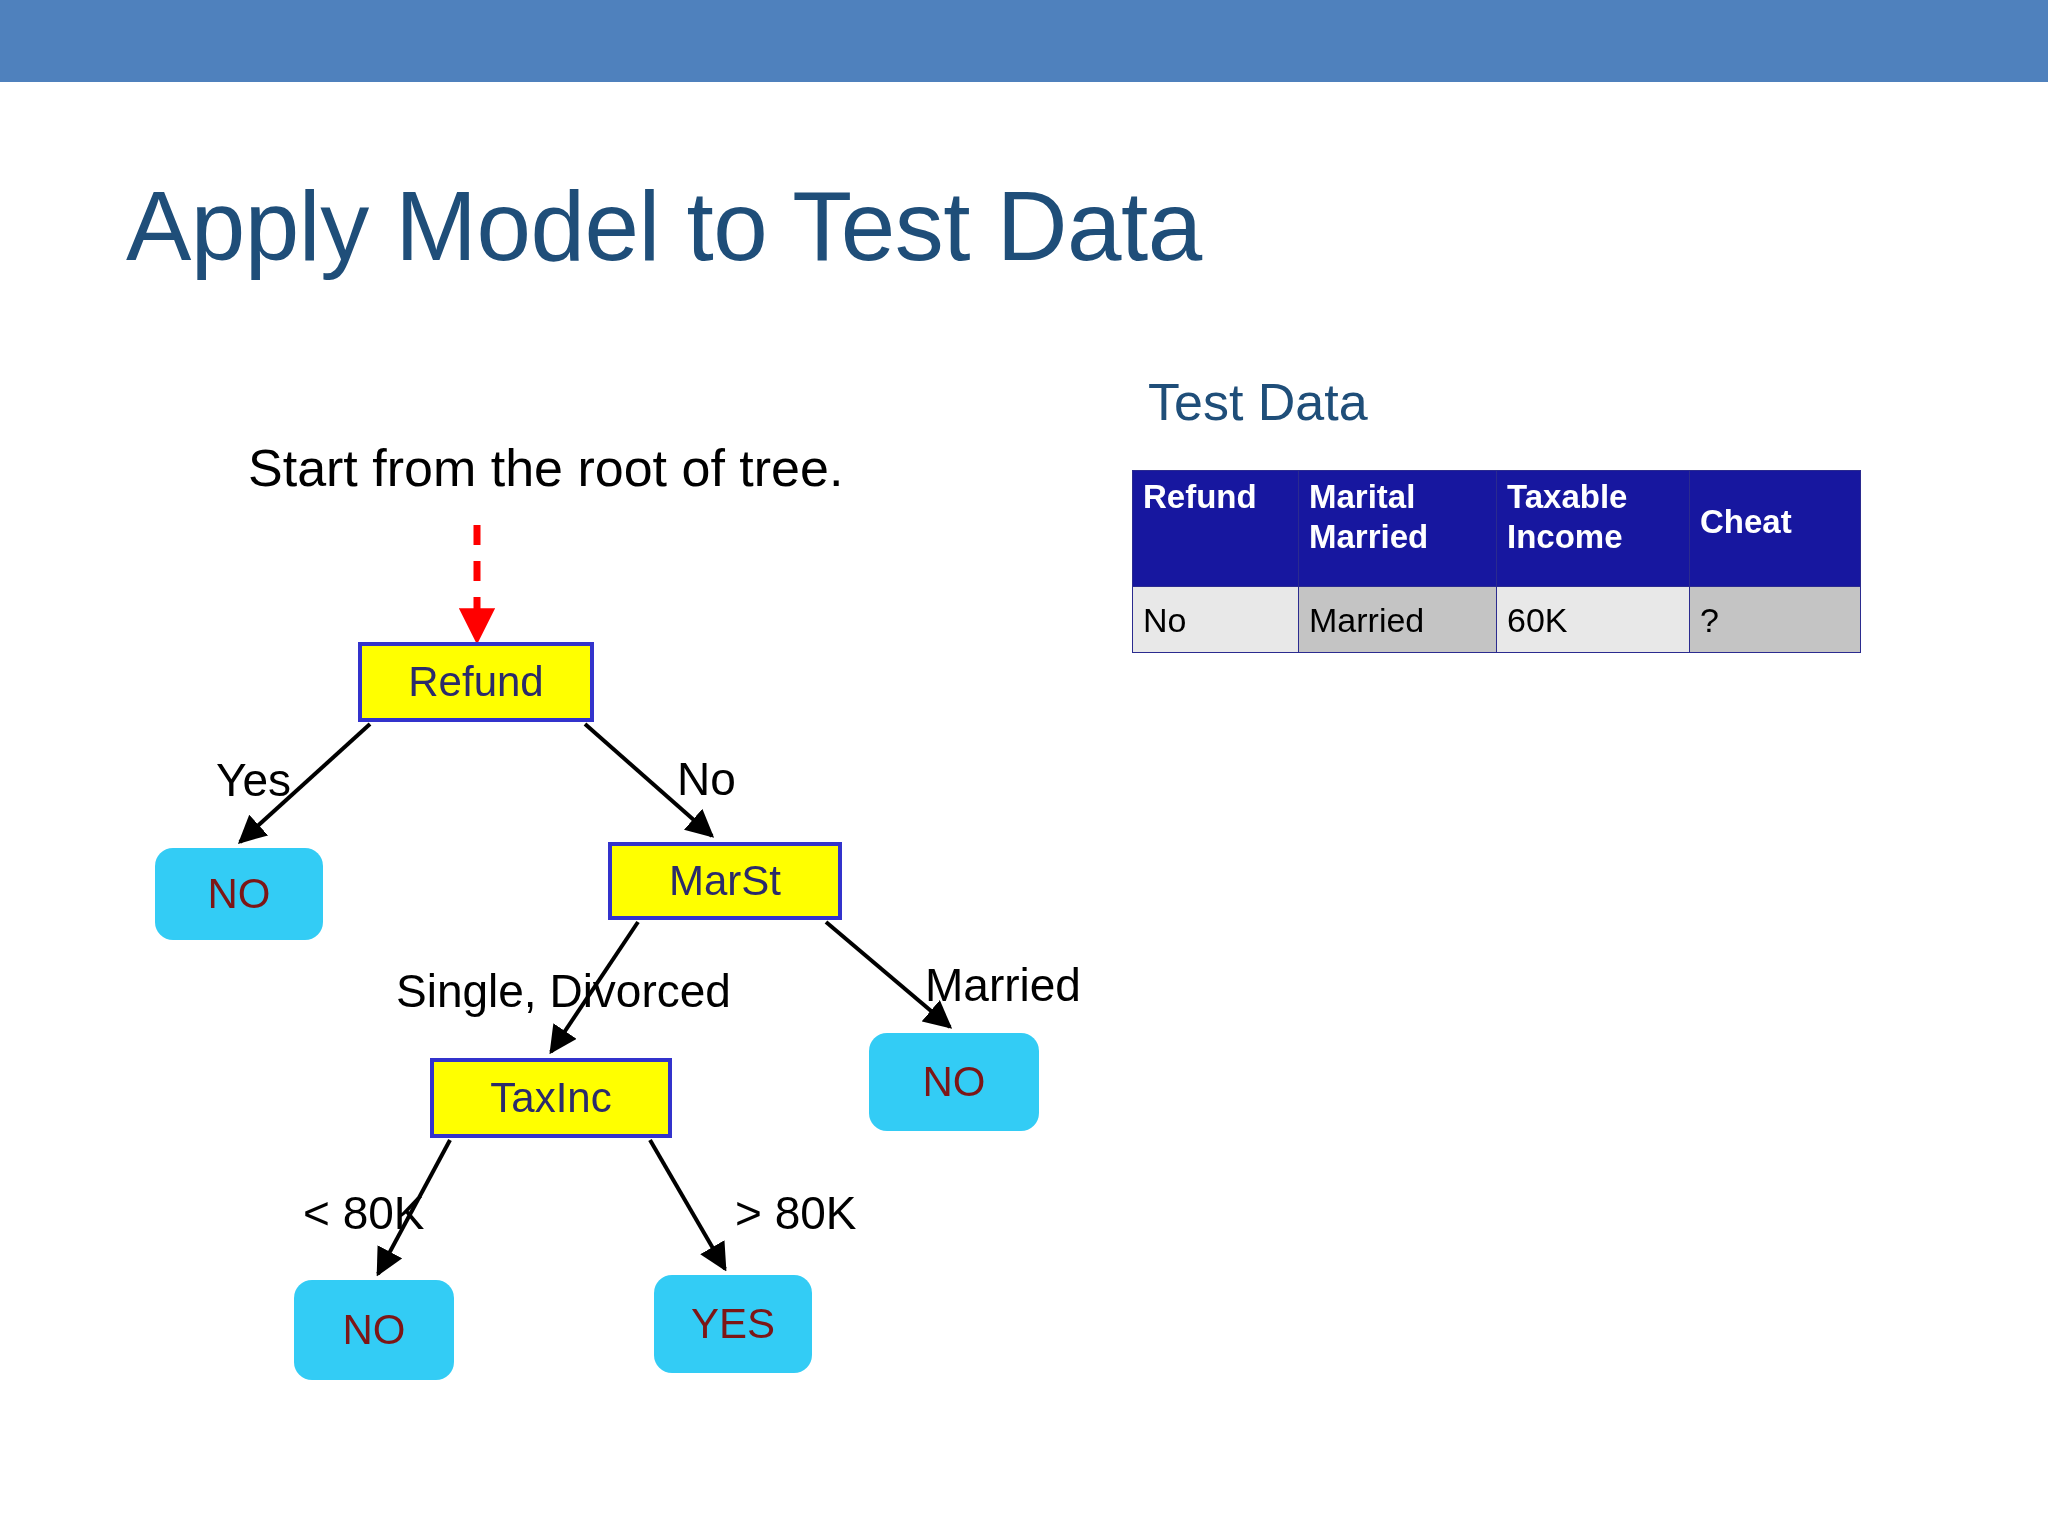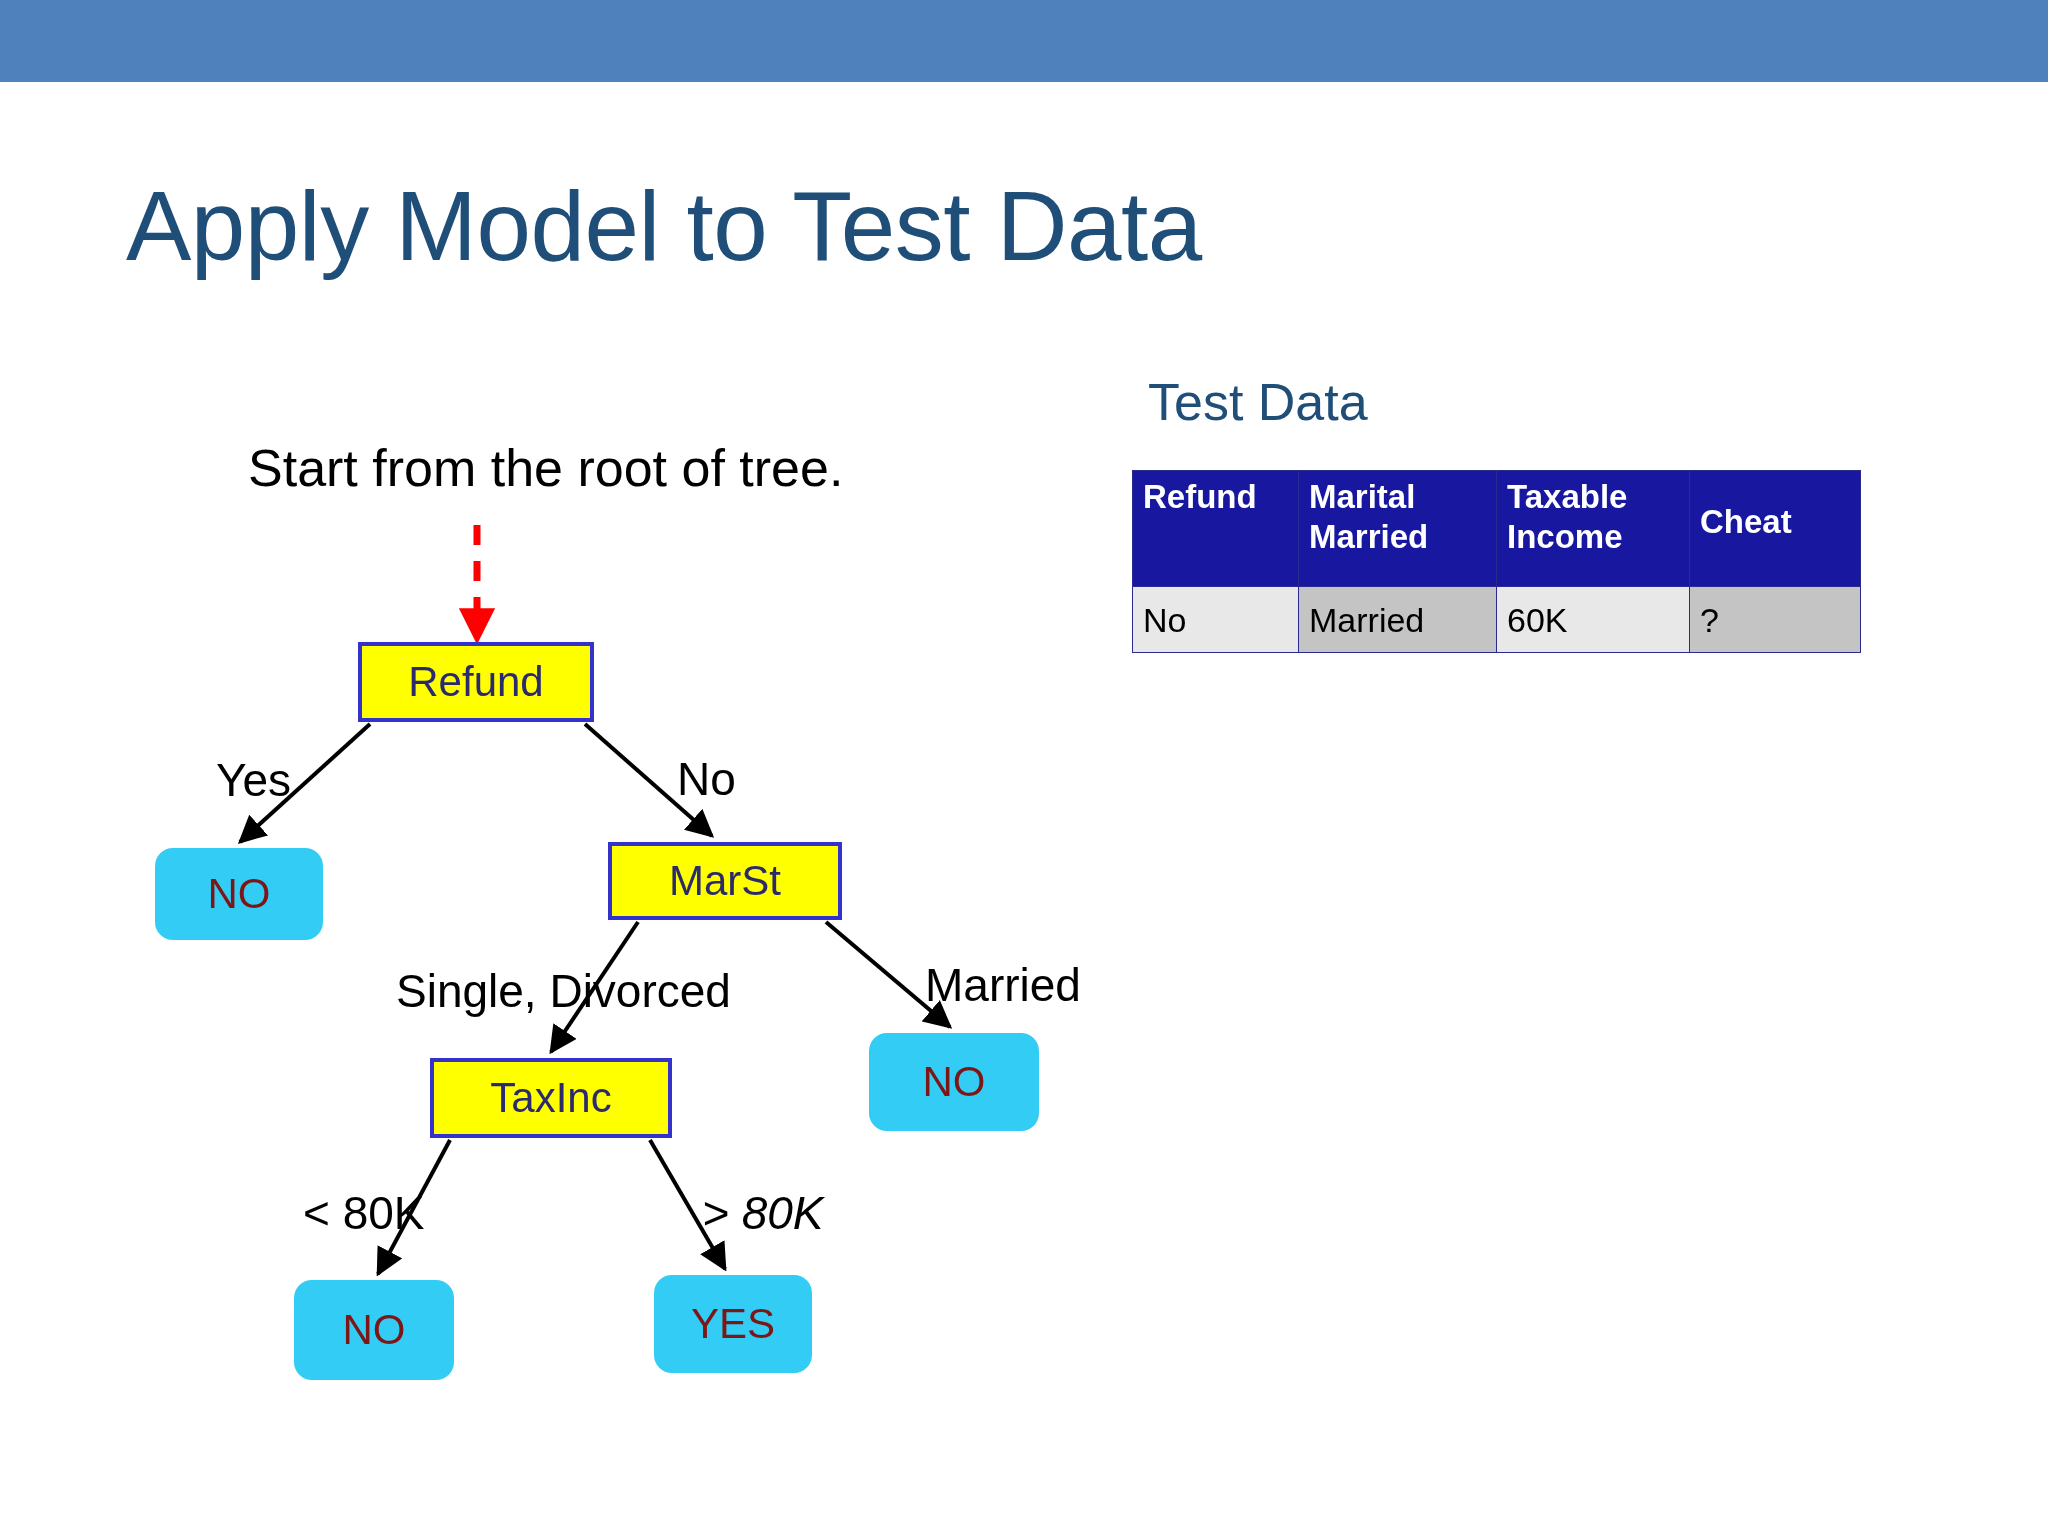--- a/index.html
+++ b/index.html
@@ -157,21 +157,21 @@
   #leaf-no-married    { left: 869px; top: 1033px; width: 170px; height: 98px; }
   #leaf-no-lt80k      { left: 294px; top: 1280px; width: 160px; height: 100px; }
   #leaf-yes-gt80k     { left: 654px; top: 1275px; width: 158px; height: 98px; }
 
   
   #label-yes          { left: 216px; top: 755px; }
   #label-no           { left: 677px; top: 754px; }
   #label-single-div   { left: 396px; top: 966px; }
   #label-married      { left: 925px; top: 960px; }
   #label-lt80k        { left: 275px; top: 1188px; margin-left: 28px; }
-  #label-gt80k        { left: 702px; top: 1188px; font-style: italic; }
+  #label-gt80k        { left: 735px; top: 1188px; }
 </style>
 </head>
 <body>
 
 <div id="top-banner"></div>
 
 <div id="slide-title">Apply Model to Test Data</div>
 
 <div id="test-data-heading">Test Data</div>
 

